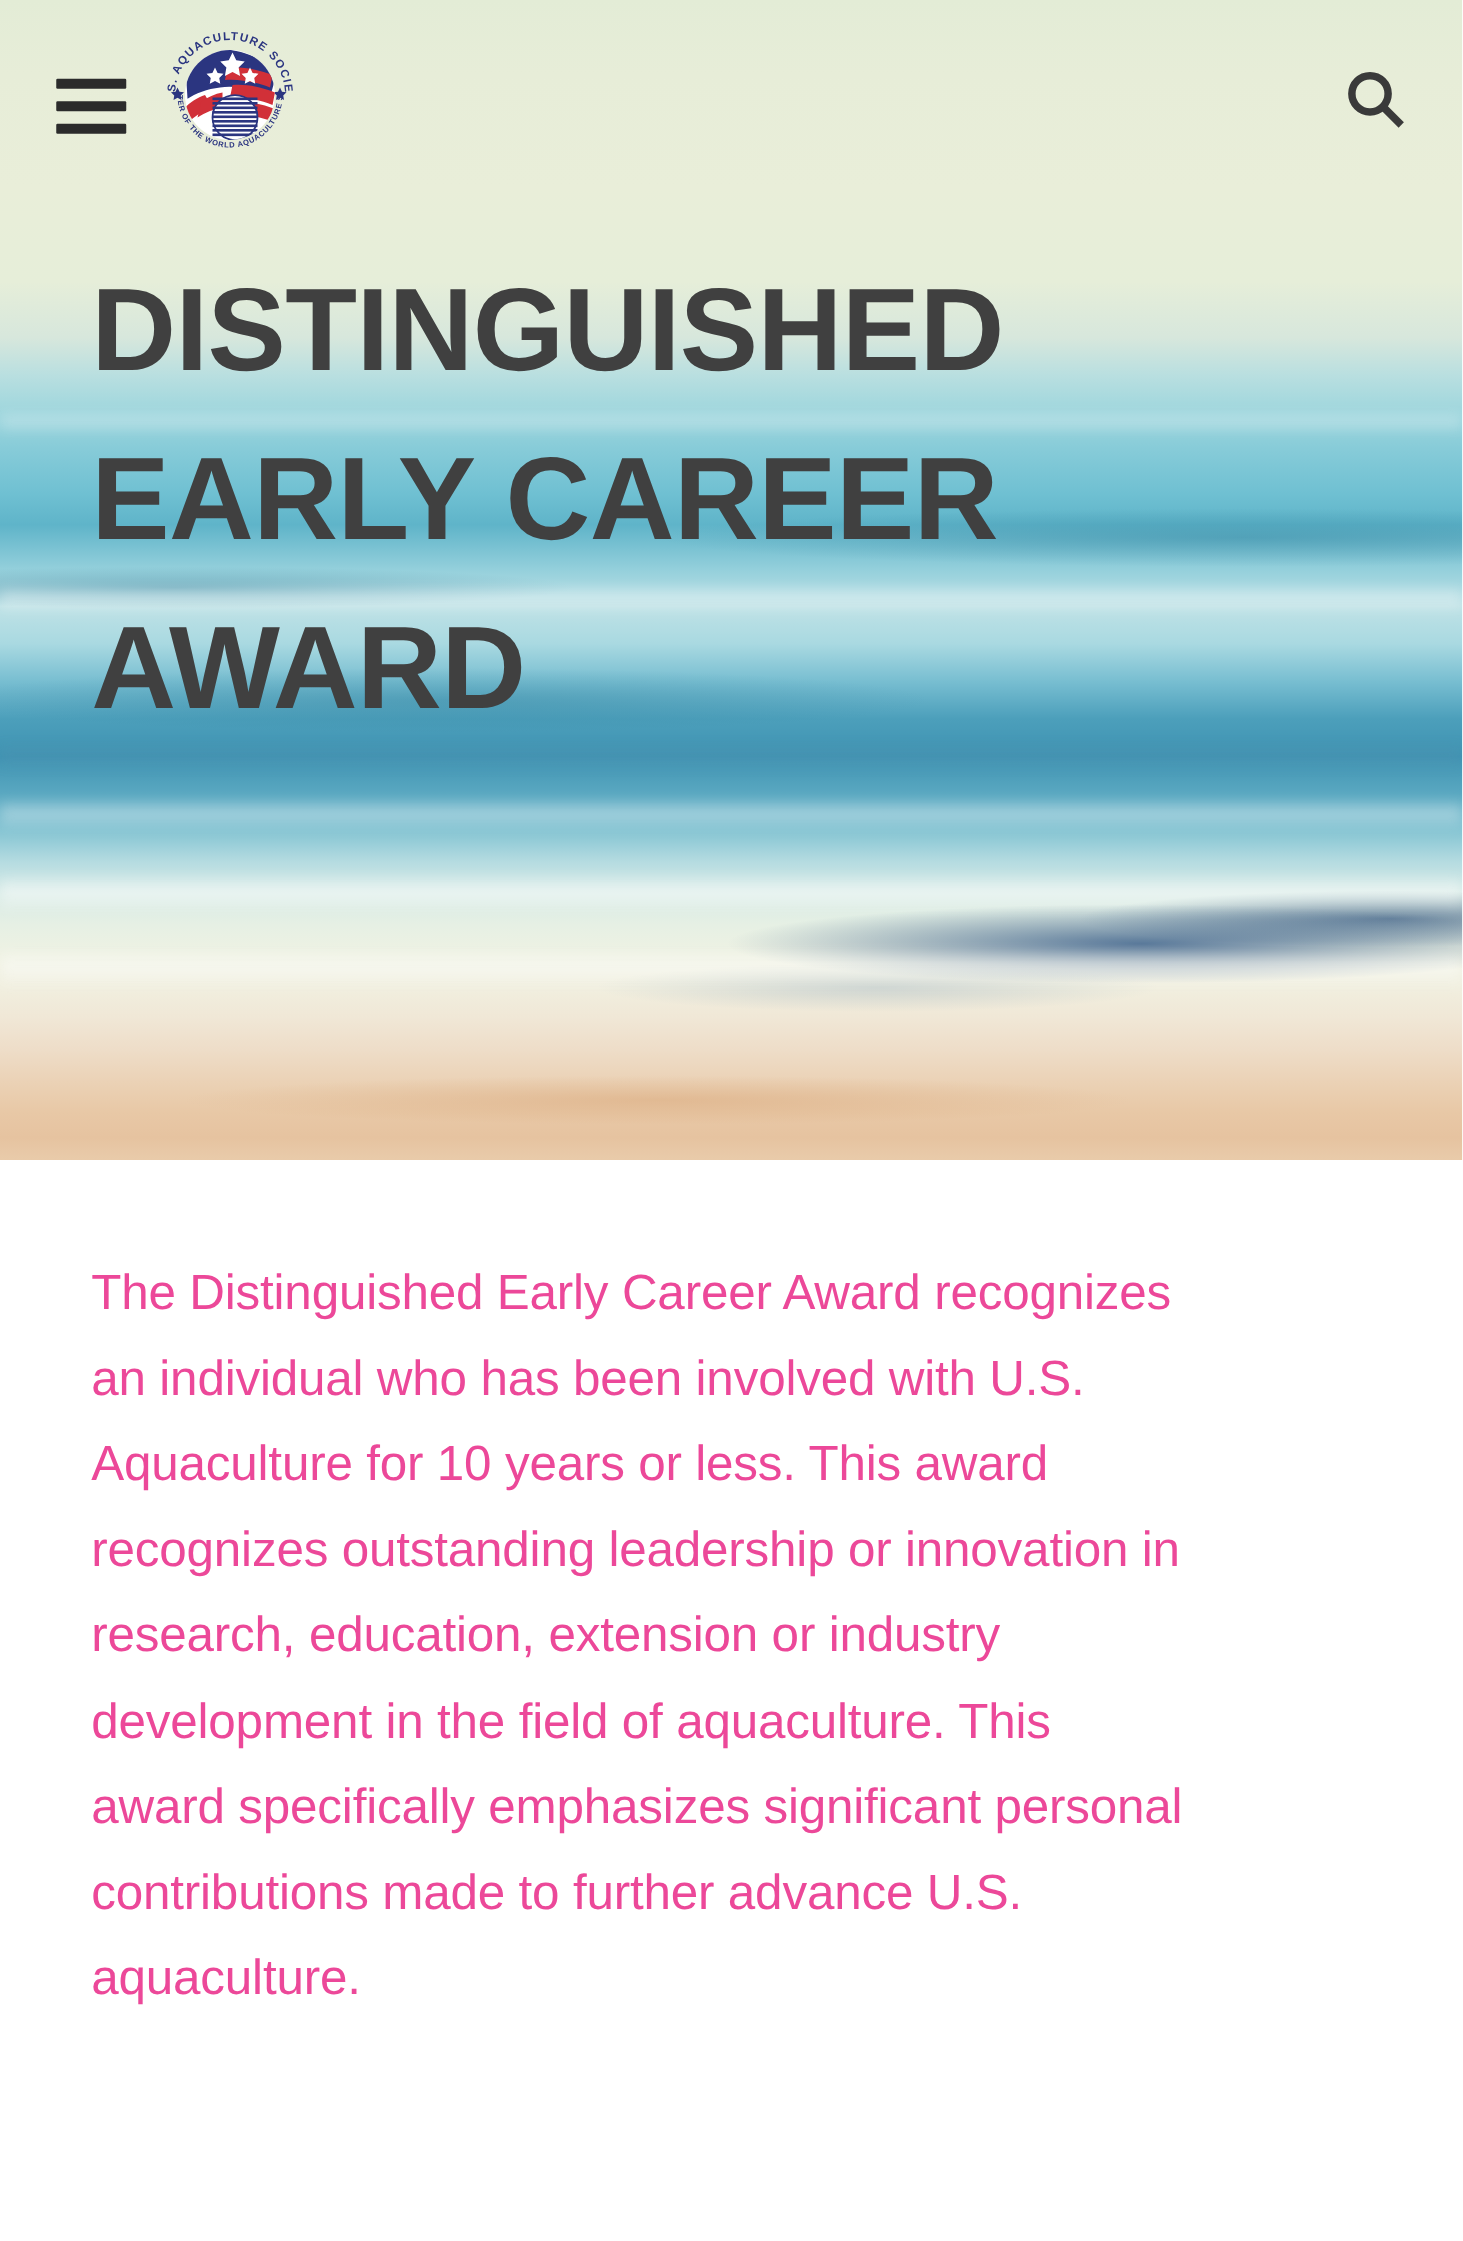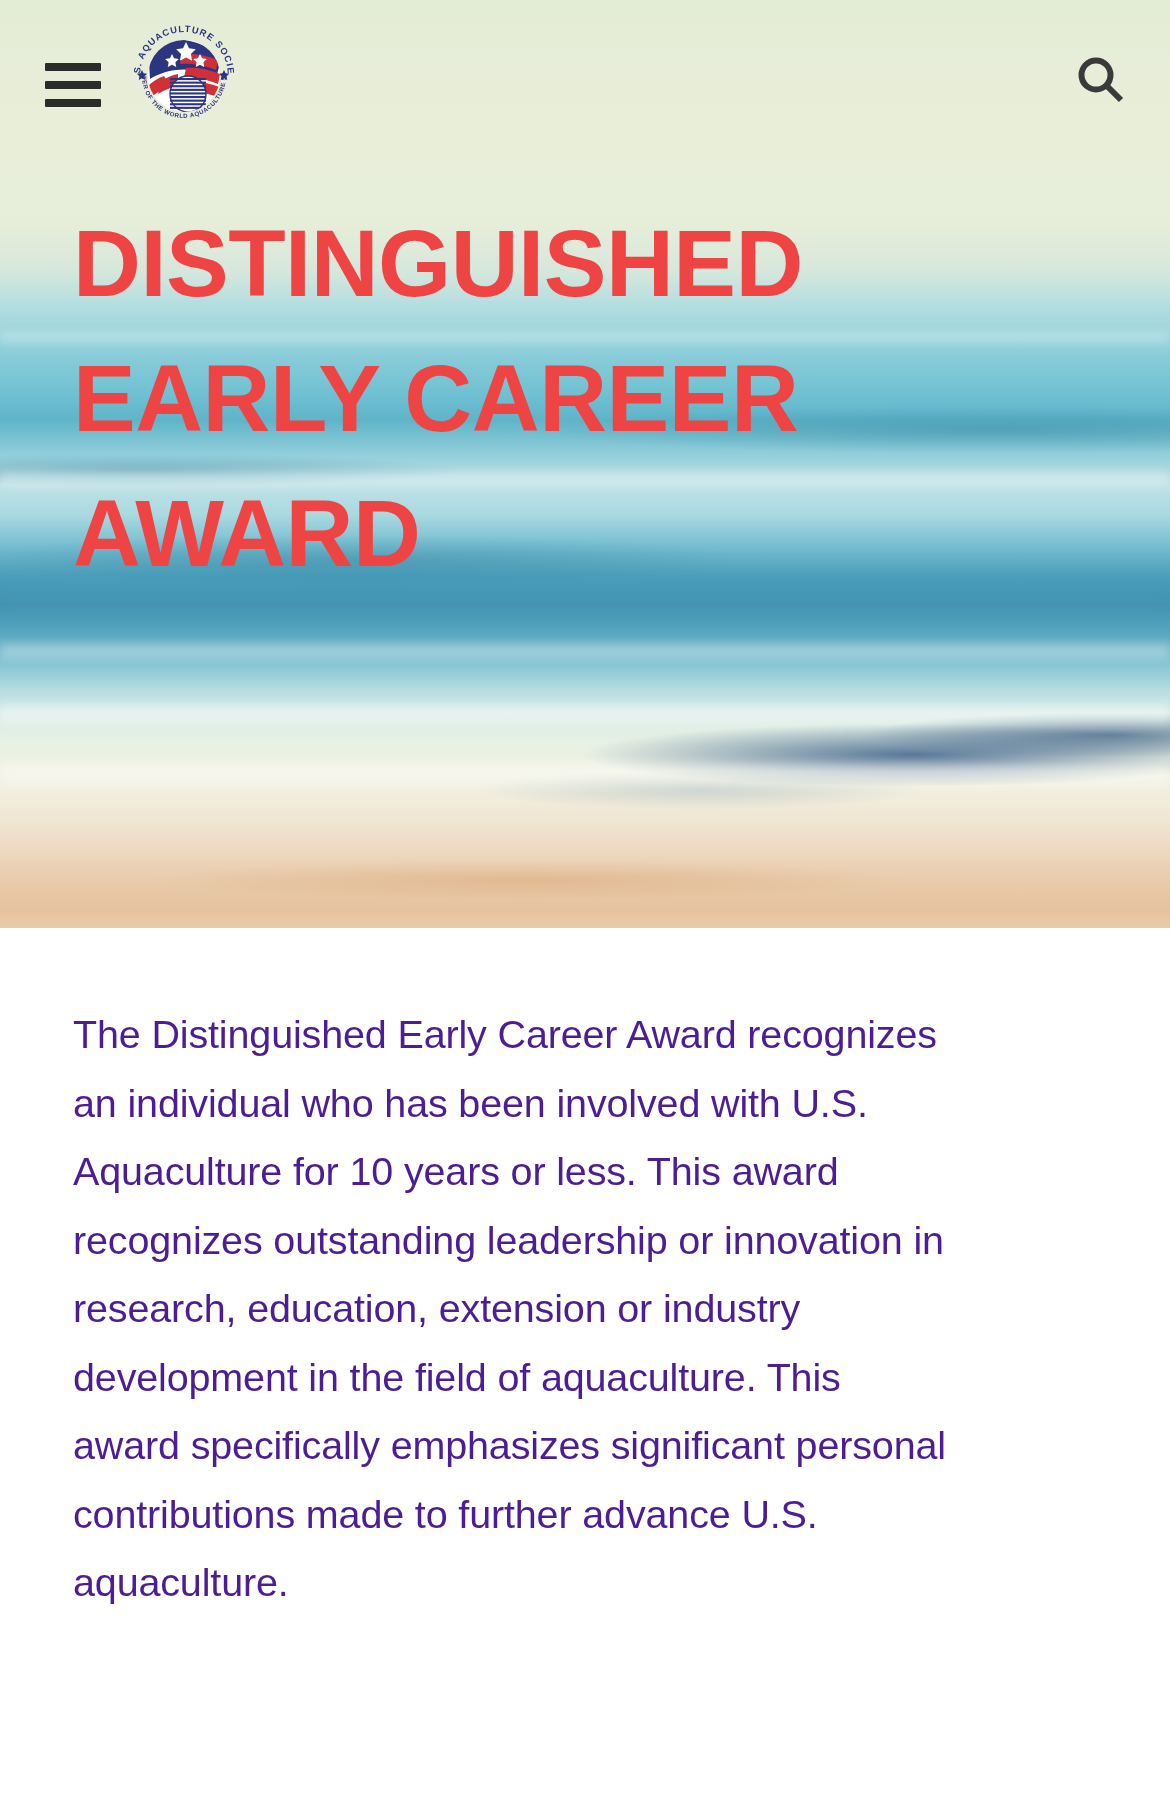--- a/index.html
+++ b/index.html
@@ -68,21 +68,21 @@
       linear-gradient(to bottom, rgba(255,255,255,0) 0 330px, rgba(255,255,255,.38) 336px, rgba(255,255,255,0) 346px),
       linear-gradient(to bottom, rgba(255,255,255,0) 0 470px, rgba(255,255,255,.45) 477px, rgba(255,255,255,0) 490px),
       linear-gradient(to bottom, rgba(255,255,255,0) 0 640px, rgba(255,255,255,.40) 650px, rgba(255,255,255,0) 664px),
       linear-gradient(to bottom, rgba(255,255,255,0) 0 700px, rgba(255,255,255,.55) 712px, rgba(255,255,255,0) 730px),
       linear-gradient(to bottom, rgba(255,255,255,0) 0 760px, rgba(255,255,255,.50) 772px, rgba(255,255,255,0) 792px),
       linear-gradient(to bottom, rgba(110,150,180,0) 0 596px, rgba(110,150,180,.20) 604px, rgba(110,150,180,0) 614px);
     filter:blur(5px);
   }
   .hero-title {
     position:absolute; left:73px; top:196px; width:1000px;
-    color:#ef4444;
+    color:#404040;
     font-family:"Liberation Sans", sans-serif;
     font-weight:bold;
     font-size:94px;
     line-height:135px;
     letter-spacing:-0.5px;
     white-space:pre-line;
   }
 
   
   .site-header {
@@ -106,21 +106,21 @@
   }
   .search-button svg { display:block; width:62px; height:62px; }
 
   
   .content {
     position:absolute; left:0; top:928px; width:1170px; height:865px;
     background:#ffffff;
   }
   .award-description {
     position:absolute; left:73px; top:72px; width:880px;
-    color:#4c1d95;
+    color:#ec4899;
     font-family:"Liberation Sans", sans-serif;
     font-weight:400;
     font-size:39.5px;
     line-height:68.5px;
     letter-spacing:-0.15px;
   }
 </style>
 </head>
 <body>
 

